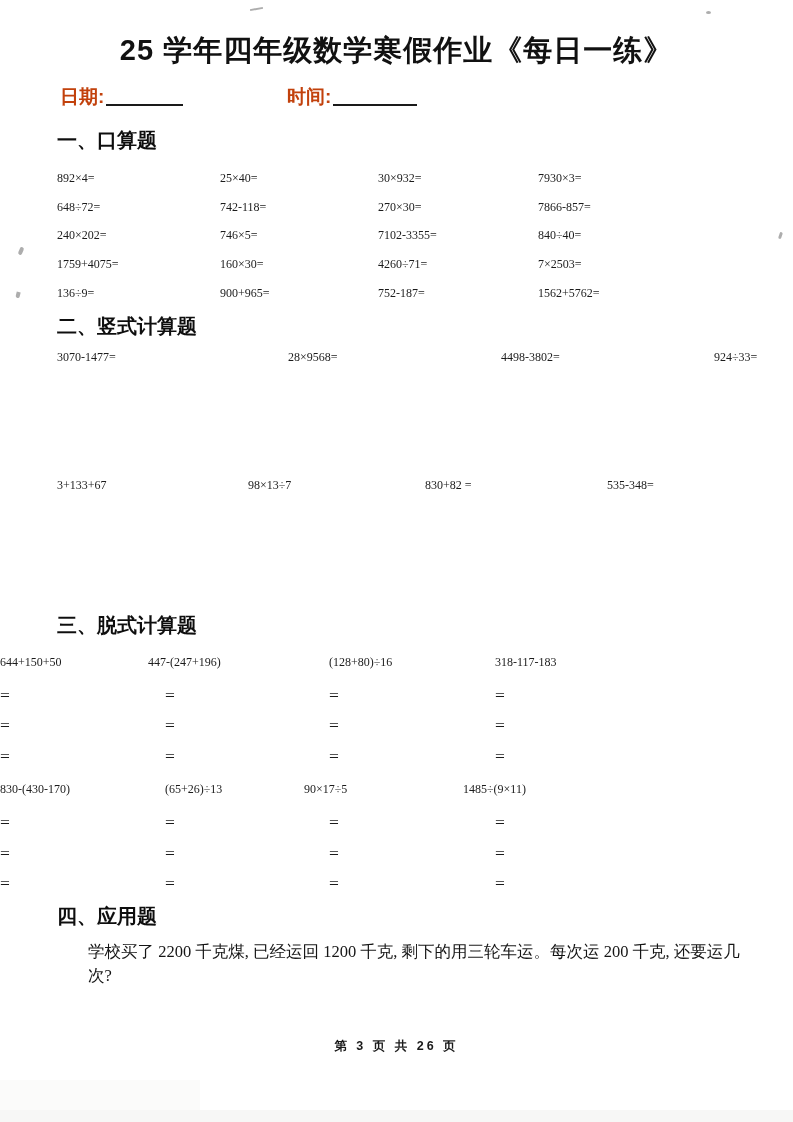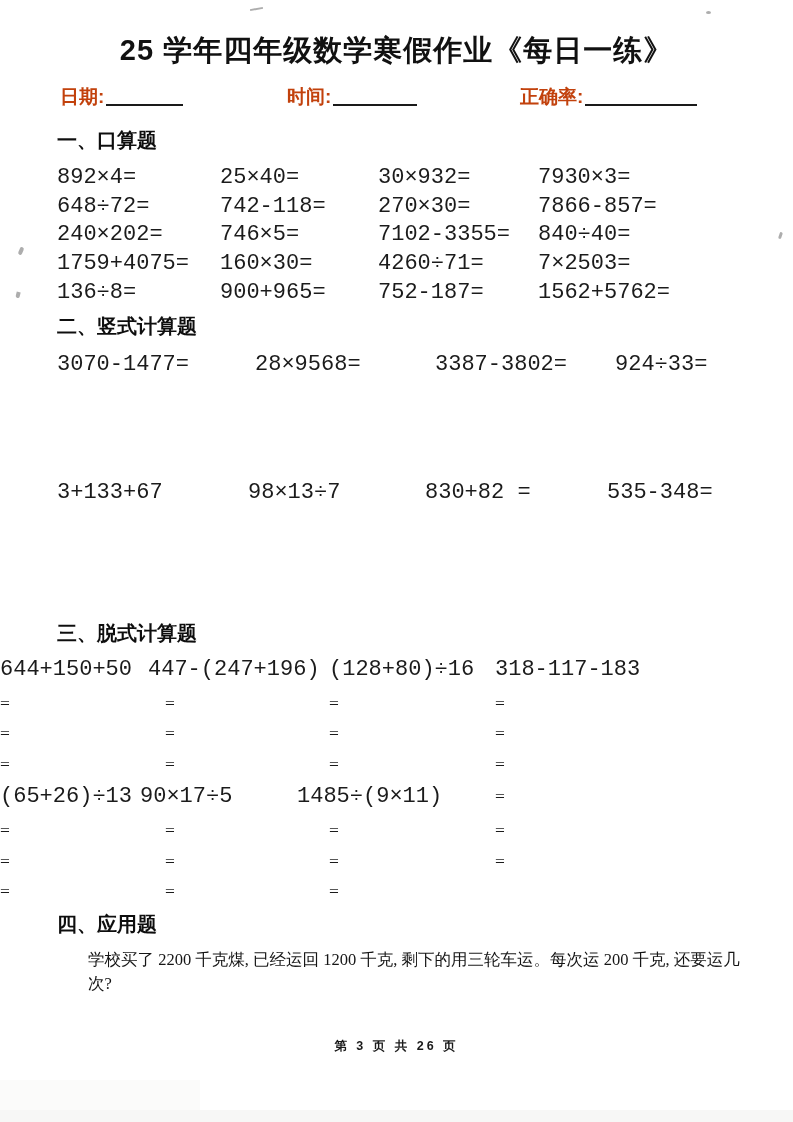--- a/index.html
+++ b/index.html
@@ -36,30 +36,30 @@
     margin-left:57px;
     font-family:"Liberation Sans","DejaVu Sans",sans-serif;
     font-weight:800; font-size:20px; line-height:24px; color:#0e0e0e;
   }
   .h1 { margin-top:14px; }
   .h2 { margin-top:6px; }
   .h3 { margin-top:117px; }
   .h4 { margin-top:0; }
 
   
-  .prob { font-size:22px; color:#1b1b1b; white-space:nowrap;font-family:Liberation Mono, monospace; }
+  .prob { font-size:12px; color:#1b1b1b; white-space:nowrap; }
   .oral-grid {
     margin:12px 0 0 57px;
     display:grid; grid-template-columns:163px 158px 160px 1fr;
   }
   .oral-grid .prob { line-height:28.7px; }
 
   .vrow { margin-left:57px; display:grid; }
   .vrow .prob { line-height:22px; }
-  .vrow1 { margin-top:16px; grid-template-columns:198px 180px 180px 1fr; }
+  .vrow1 { margin-top:8px; grid-template-columns:198px 180px 180px 1fr;gap:33px; }
   .vrow2 { margin-top:106px; grid-template-columns:191px 177px 182px 1fr; }
 
   .step-grid {
     display:grid;
     grid-template-columns:165px 164px 166px 1fr;
     grid-template-rows:34px 30.5px 30.5px 30.5px;
   }
   .sg1 { margin-top:14px; }
   .sg2 { margin-top:2px; }
   .step-grid .prob { line-height:22px; }
@@ -98,23 +98,20 @@
 <div class="page">
 
   <div class="title">25 学年四年级数学寒假作业《每日一练》</div>
 
   <div class="header-row">
     <div class="field field-date">
       <span class="flabel">日期:</span><span class="blank w-date"></span>
     </div>
     <div class="field field-time">
       <span class="flabel">时间:</span><span class="blank w-time"></span>
-    </div>
-    <div class="field field-acc">
-      <span class="flabel">正确率:</span><span class="blank w-acc"></span>
     </div>
   </div>
 
   <div class="sec-heading h1">一、口算题</div>
 
   <div class="oral-grid">
     <span class="prob">892×4=</span>
     <span class="prob">25×40=</span>
     <span class="prob">30×932=</span>
     <span class="prob">7930×3=</span>
@@ -123,32 +120,32 @@
     <span class="prob">270×30=</span>
     <span class="prob">7866-857=</span>
     <span class="prob">240×202=</span>
     <span class="prob">746×5=</span>
     <span class="prob">7102-3355=</span>
     <span class="prob">840÷40=</span>
     <span class="prob">1759+4075=</span>
     <span class="prob">160×30=</span>
     <span class="prob">4260÷71=</span>
     <span class="prob">7×2503=</span>
-    <span class="prob">136÷8=</span>
+    <span class="prob">136÷9=</span>
     <span class="prob">900+965=</span>
     <span class="prob">752-187=</span>
     <span class="prob">1562+5762=</span>
   </div>
 
   <div class="sec-heading h2">二、竖式计算题</div>
 
   <div class="vrow vrow1">
     <span class="prob">3070-1477=</span>
     <span class="prob">28×9568=</span>
-    <span class="prob">3387-3802=</span>
+    <span class="prob">4498-3802=</span>
     <span class="prob">924÷33=</span>
   </div>
 
   <div class="vrow vrow2">
     <span class="prob">3+133+67</span>
     <span class="prob">98×13÷7</span>
     <span class="prob">830+82 =</span>
     <span class="prob">535-348=</span>
   </div>
 
@@ -167,20 +164,21 @@
     <span class="eq">=</span>
     <span class="eq">=</span>
     <span class="eq">=</span>
     <span class="eq">=</span>
     <span class="eq">=</span>
     <span class="eq">=</span>
     <span class="eq">=</span>
   </div>
 
   <div class="step-grid sg2">
+    <span class="prob">830-(430-170)</span>
     <span class="prob">(65+26)÷13</span>
     <span class="prob off-b">90×17÷5</span>
     <span class="prob off-c">1485÷(9×11)</span>
     <span class="eq">=</span>
     <span class="eq">=</span>
     <span class="eq">=</span>
     <span class="eq">=</span>
     <span class="eq">=</span>
     <span class="eq">=</span>
     <span class="eq">=</span>

